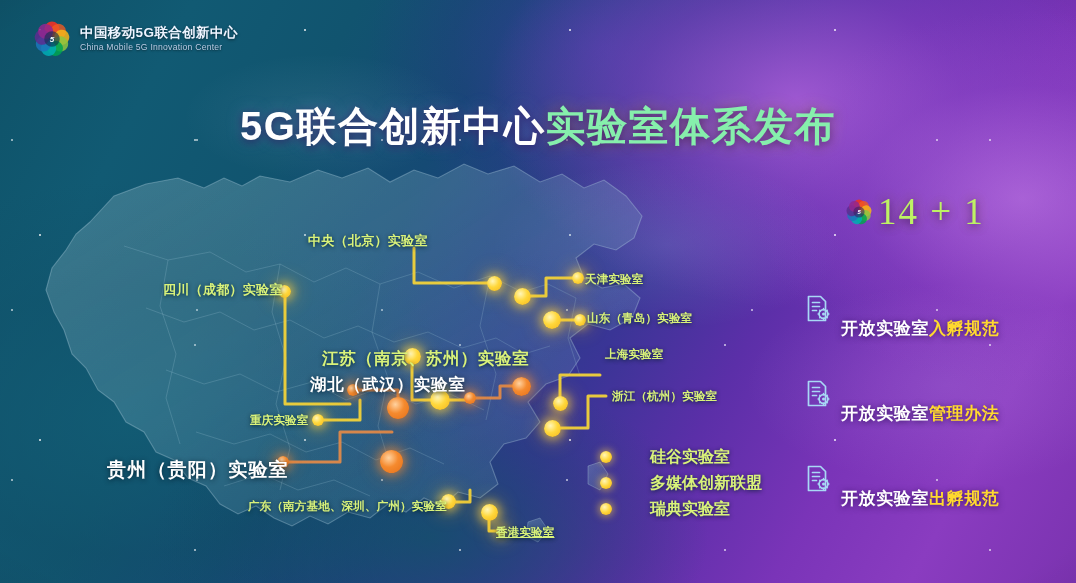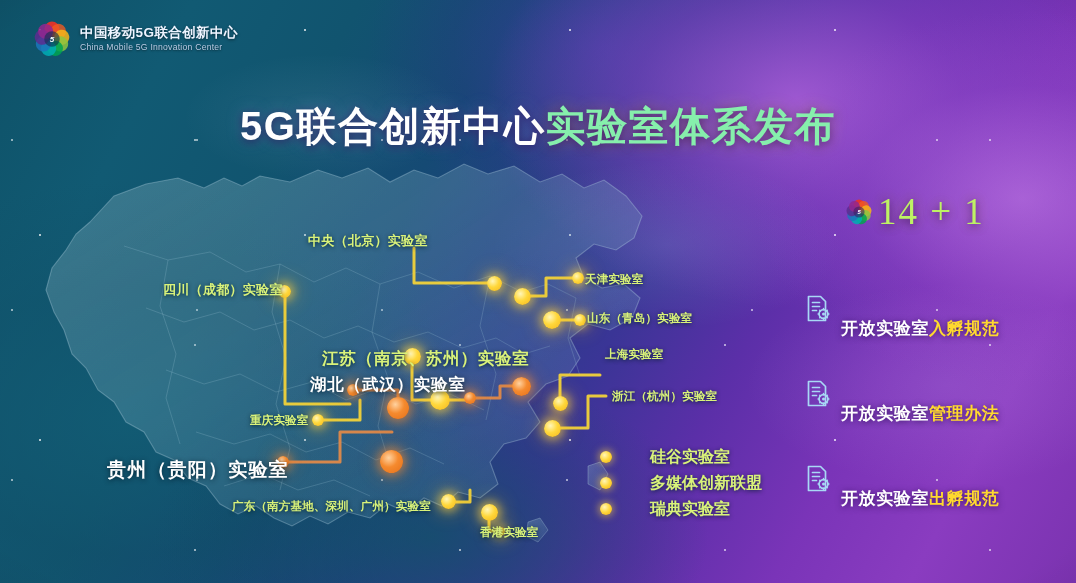--- a/index.html
+++ b/index.html
@@ -287,22 +287,22 @@
       <div class="mlabel green s-md" style="left: 308px; top: 232px;">中央（北京）实验室</div>
       <div class="mlabel green s-md" style="left: 163px; top: 281px;">四川（成都）实验室</div>
       <div class="mlabel green s-sm" style="left: 585px; top: 272px;">天津实验室</div>
       <div class="mlabel green s-sm" style="left: 587px; top: 311px;">山东（青岛）实验室</div>
       <div class="mlabel green s-sm" style="left: 605px; top: 347px;">上海实验室</div>
       <div class="mlabel green s-sm" style="left: 612px; top: 389px;">浙江（杭州）实验室</div>
       <div class="mlabel green s-lg" style="left: 322px; top: 340px; margin-top: 8px;">江苏（南京、苏州）实验室</div>
       <div class="mlabel white s-lg" style="left: 310px; top: 374px;">湖北（武汉）实验室</div>
       <div class="mlabel green s-sm" style="left: 250px; top: 413px;">重庆实验室</div>
       <div class="mlabel white s-xl" style="left: 107px; top: 457px;">贵州（贵阳）实验室</div>
-      <div class="mlabel green s-sm" style="left: 232px; top: 499px; text-align: right;">广东（南方基地、深圳、广州）实验室</div>
-      <div class="mlabel green s-sm" style="left: 480px; top: 525px;">香港实验室</div>
+      <div class="mlabel green s-sm" style="left: 248px; top: 499px; text-align: right;">广东（南方基地、深圳、广州）实验室</div>
+      <div class="mlabel green s-sm" style="left: 496px; top: 525px; text-decoration: underline;">香港实验室</div>
     </div>
 
   <div id="legend">
       <div class="lg-row">
         <span class="lg-dot"></span>
         <span class="lg-txt">硅谷实验室</span>
       </div>
       <div class="lg-row">
         <span class="lg-dot"></span>
         <span class="lg-txt">多媒体创新联盟</span>

